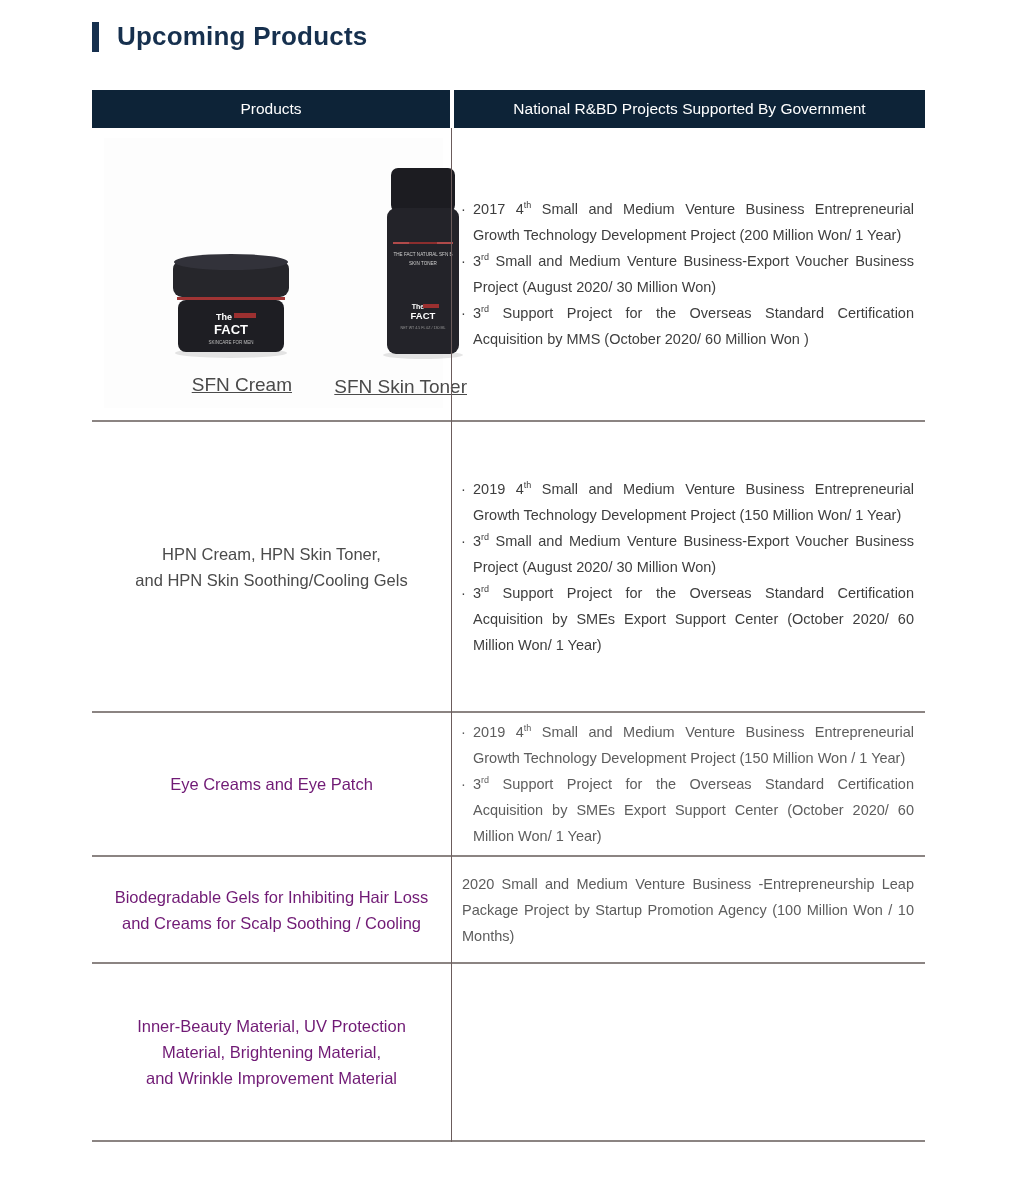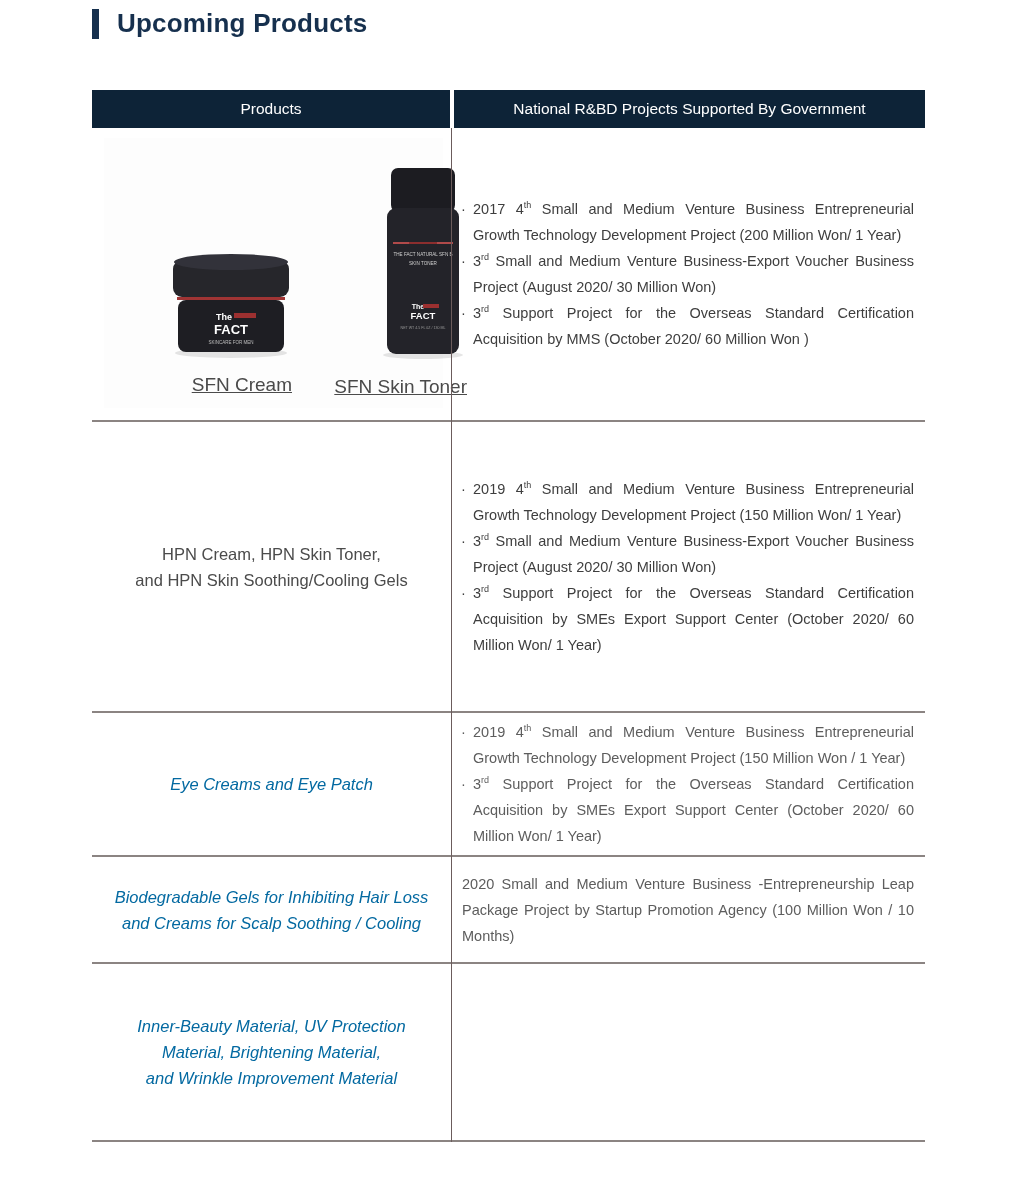--- a/index.html
+++ b/index.html
@@ -1,21 +1,21 @@
 <!DOCTYPE html>
 <html><head>
 <meta charset="utf-8">
 <style>
   * { margin:0; padding:0; box-sizing:border-box; }
   html,body { width:1024px; height:1200px; background:#ffffff;
               font-family:"Liberation Sans", sans-serif; }
   .page { position:relative; width:1024px; height:1200px; background:#fff; overflow:hidden; }
 
   
-  .title-wrap { position:absolute; left:92px; top:8px; display:flex; align-items:center; }
+  .title-wrap { position:absolute; left:92px; top:21px; display:flex; align-items:center; }
   .title-bar  { width:7px; height:30px; background:#16304e; margin-right:18px; }
   .page-title { font-size:26px; font-weight:700; color:#16304e; letter-spacing:0.2px; }
 
   
   .table { position:absolute; left:92px; top:90px; width:833px; }
 
   .thead { display:flex; height:38px; }
   .th { background:#0d2337; color:#ffffff; font-size:15.5px; font-weight:400;
         display:flex; align-items:center; justify-content:center; height:38px; }
   .th-products { flex:0 0 358px;text-align:right; }
@@ -32,21 +32,21 @@
   .row-3 { height:144px; }
   .row-4 { height:107px; }
   .row-5 { height:178px; }
 
   .cell-left { flex:0 0 359px; position:relative; display:flex; flex-direction:column;
                align-items:center; justify-content:center; text-align:center;
                color:#4b4b4b; font-size:16.5px; line-height:26px; }
   .cell-right { flex:1; display:flex; flex-direction:column; justify-content:center;
                 padding:0 11px 0 9px; font-size:14.5px; line-height:26px; color:#3e3e3e; }
   .row-3 .cell-right, .row-4 .cell-right, .row-5 .cell-right { color:#5d5d5d; }
-  .row-3 .cell-left,  .row-4 .cell-left,  .row-5 .cell-left  { color:#0369a1;font-style:italic; }
+  .row-3 .cell-left,  .row-4 .cell-left,  .row-5 .cell-left  { color:#701a75; }
 
   .proj { position:relative; padding-left:13px; text-align:justify; }
   .proj .dot { position:absolute; left:1px; top:0; }
   .proj.plain { padding-left:2px; }
   sup { font-size:9px; line-height:0; vertical-align:super; }
 
   
   .photo-area { position:absolute; left:12px; top:10px; right:8px; bottom:12px; background:#fdfdfd; }
   .figure { position:absolute; text-align:right;text-decoration:underline; }
   .fig-jar    { left:33px;  top:112px; width:155px; }

